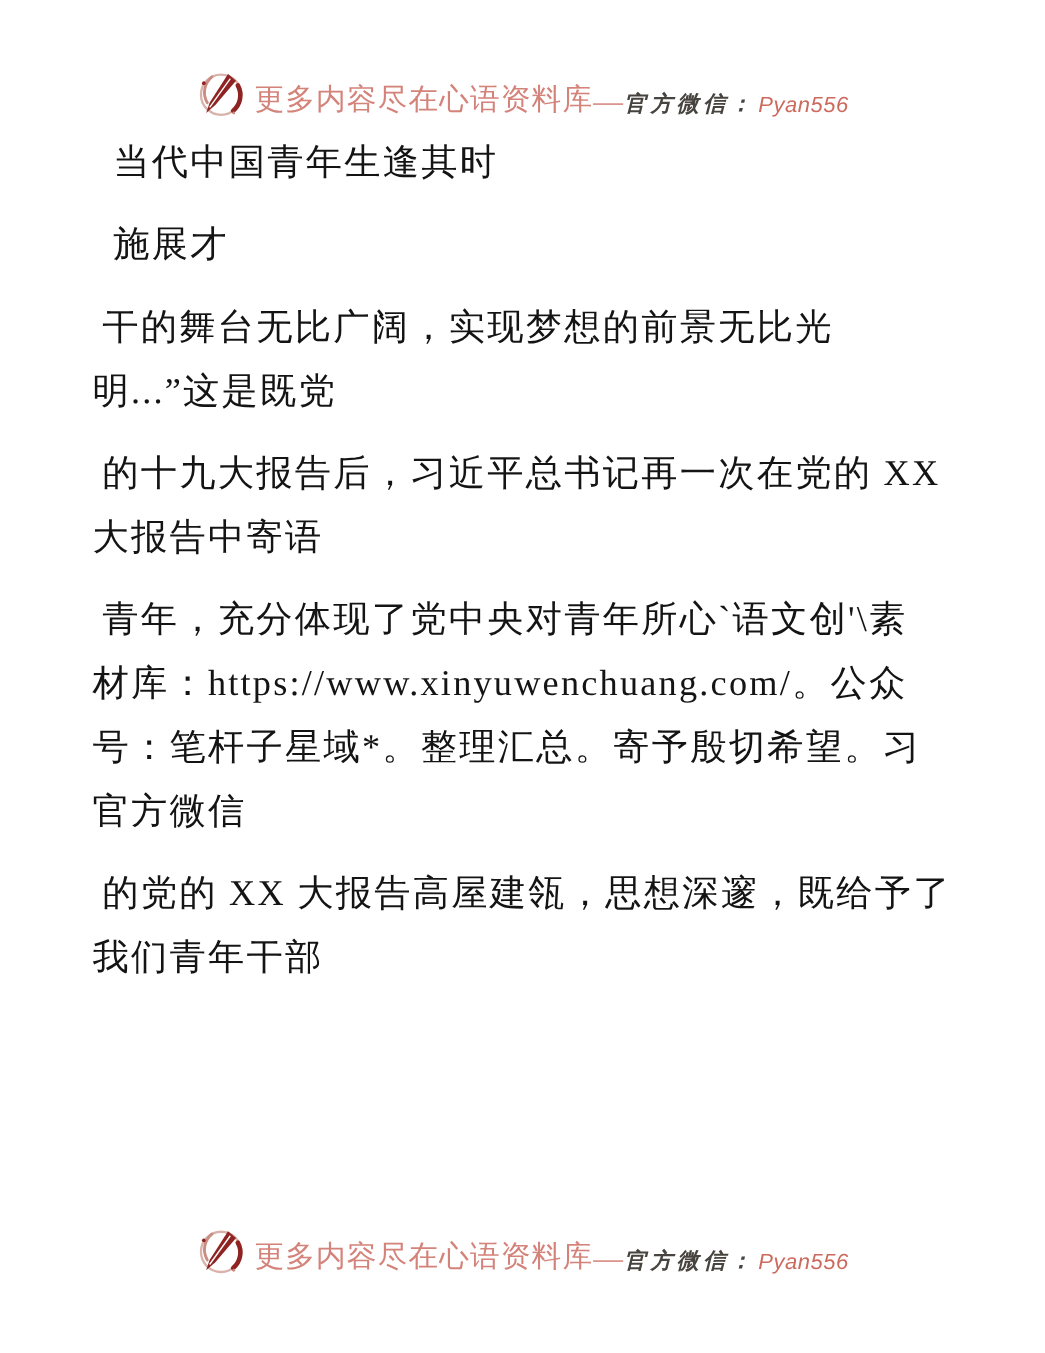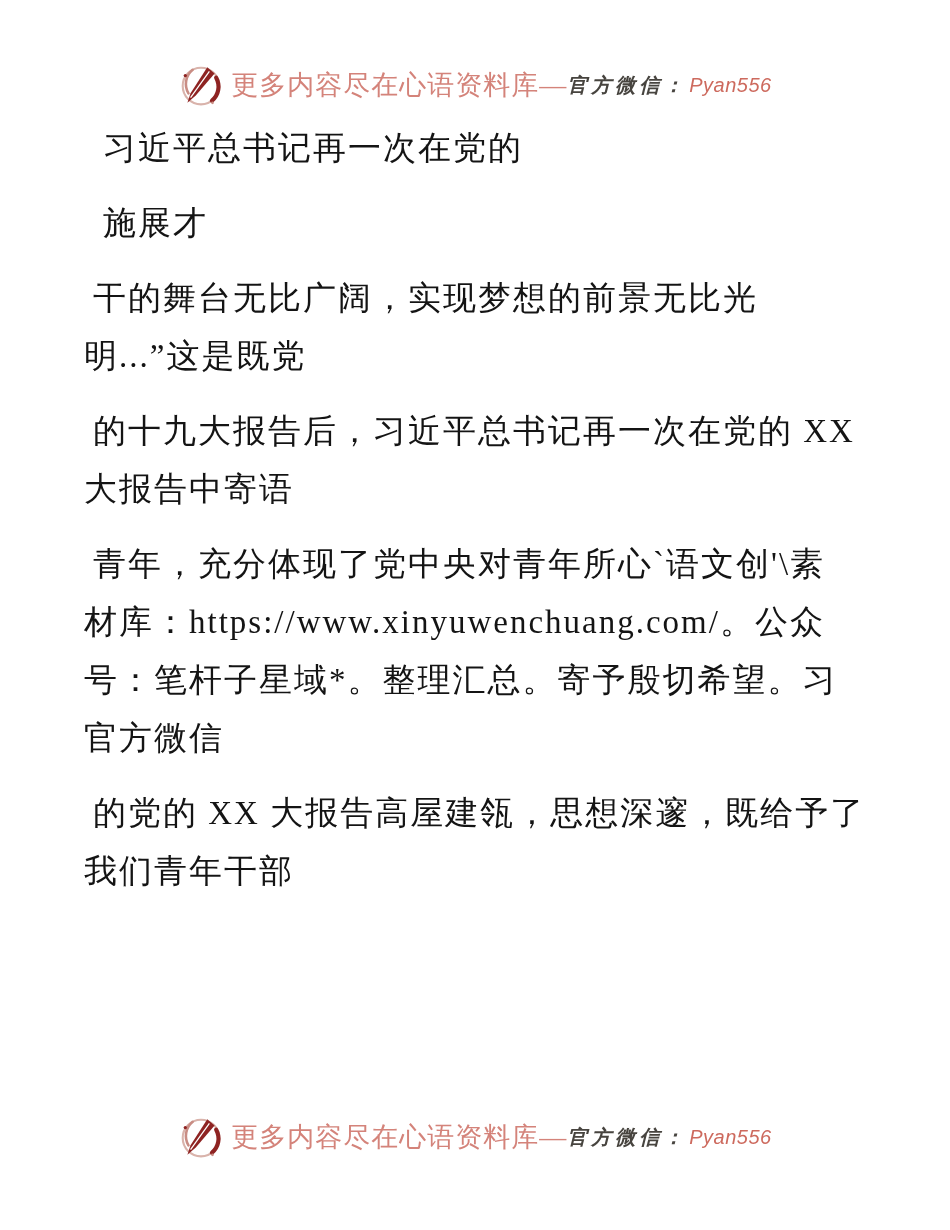--- a/index.html
+++ b/index.html
@@ -7,21 +7,21 @@
     position:relative;
     width:950px; height:1230px;
     background:#ffffff;
     overflow:hidden;
     font-family:"Liberation Serif","DejaVu Serif",serif;
   }
 
   
   .watermark {
     position:absolute; left:0; width:100%;
-    display:flex; justify-content:center; align-items:center;
+    display:flex; justify-content:center; align-items:flex-end;
   }
   .wm-header { top:62px; }
   .wm-footer { top:1114px; }
   .wm-logo { width:46px; height:46px; margin-right:7px; flex:0 0 auto; }
   .wm-brand {
     font-family:"Liberation Serif","DejaVu Serif",serif;
     font-size:27px; letter-spacing:1px;
   }
   .wm-sep { font-size:27px; }
   .wm-label {
@@ -63,21 +63,21 @@
     </svg>
     <span class="wm-brand" style="color:#d4837a">更多内容尽在心语资料库</span>
       <span class="wm-sep" style="color:#d4837a">—</span>
       <span class="wm-label" style="color:#47443f">官方微信：</span>
       <span class="wm-id" style="color:#cd6a5e">Pyan556</span>
   </div>
 
   <div class="content">
 
     <div class="para indent-lg">
-      <div class="line">习近平总书记再一次在党的</div>
+      <div class="line">当代中国青年生逢其时</div>
     </div>
 
 
     <div class="para indent-lg">
       <div class="line">施展才</div>
     </div>
 
     <div class="para indent-sm">
       <div class="line">干的舞台无比广阔，实现梦想的前景无比光</div>
       <div class="line">明...”这是既党</div>

